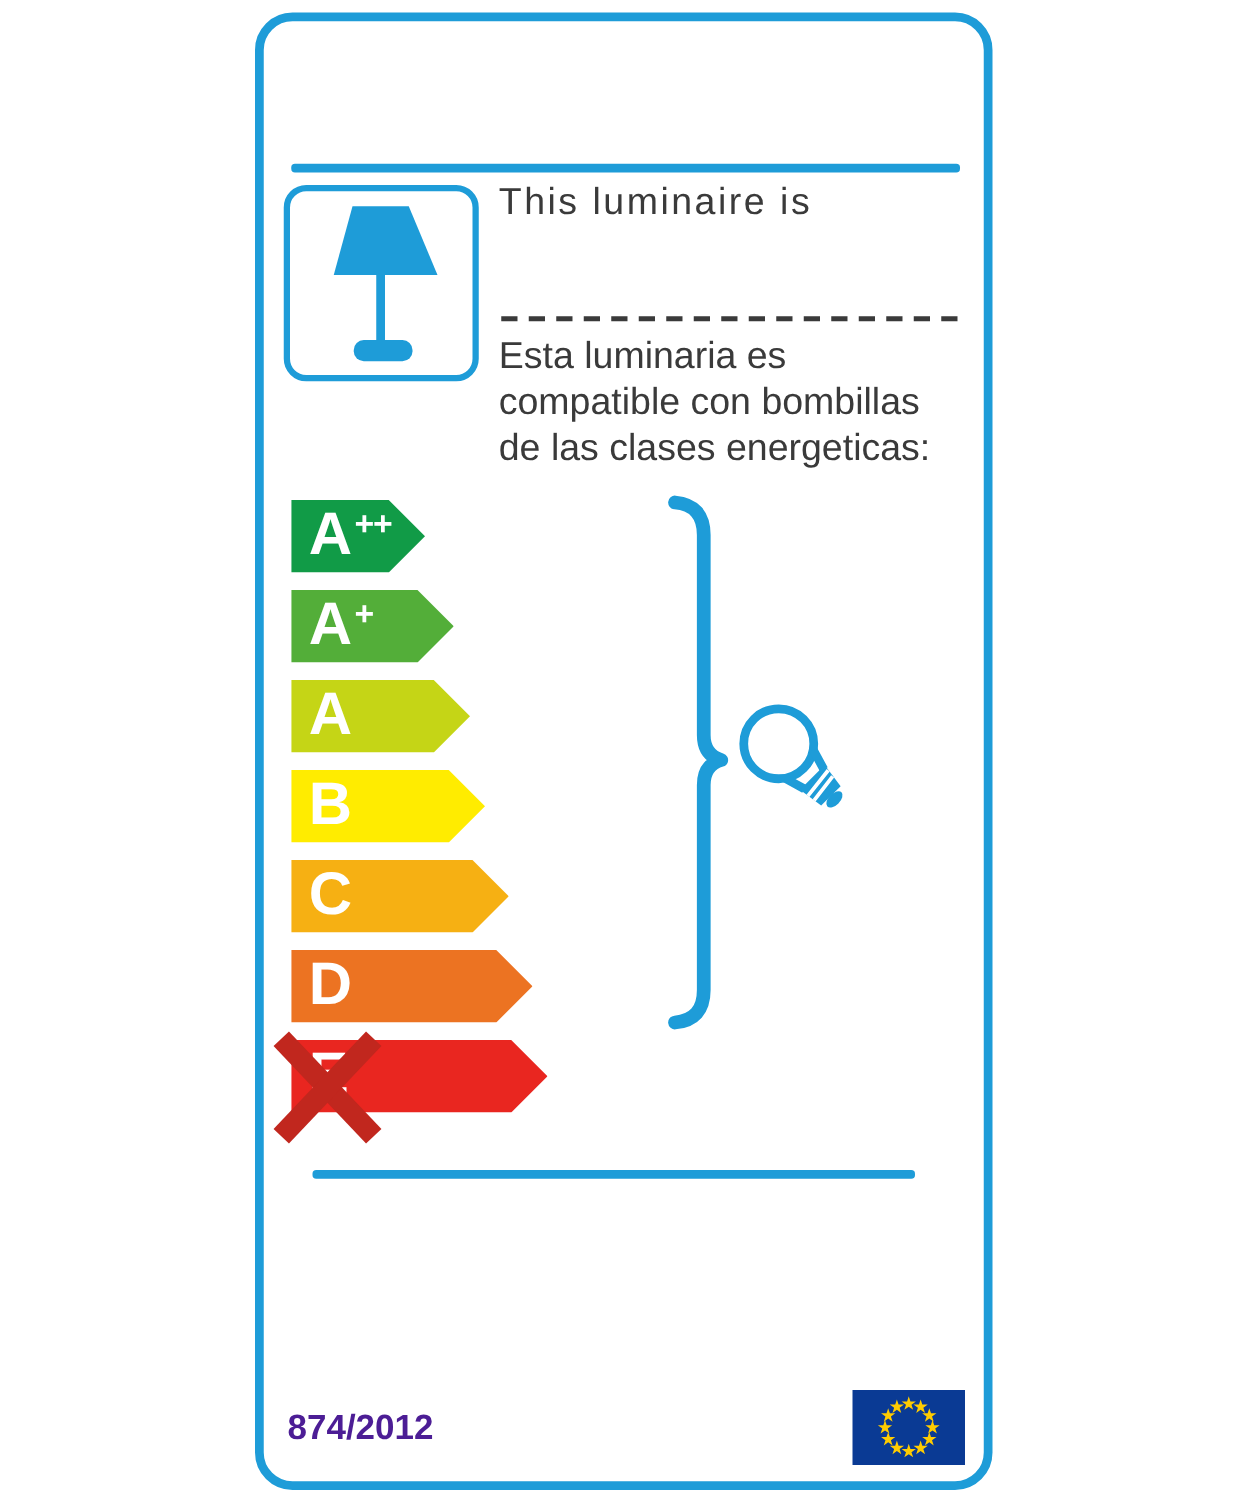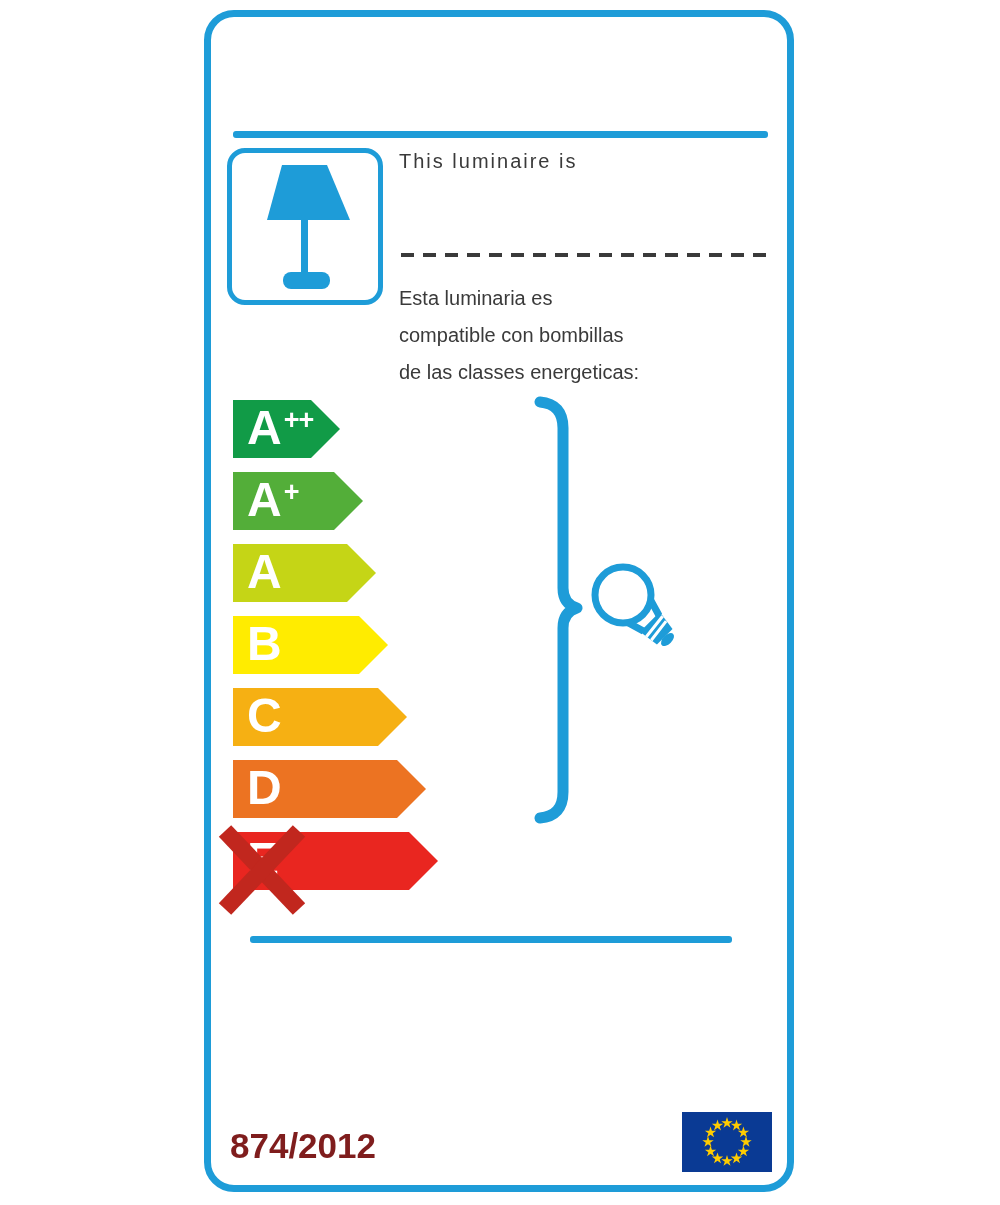--- a/index.html
+++ b/index.html
@@ -11,37 +11,37 @@
     position:absolute;left:204px;top:10px;width:590px;height:1182px;
     box-sizing:border-box;border:7px solid #1E9CD8;border-radius:30px;background:#ffffff;
   }
   .rule{position:absolute;height:7px;background:#1E9CD8;border-radius:3px;}
   .top-rule{left:233px;top:131px;width:535px;}
   .bottom-rule{left:250px;top:936px;width:482px;}
   .lamp-box{
     position:absolute;left:227px;top:148px;width:156px;height:157px;
     box-sizing:border-box;border:5px solid #1E9CD8;border-radius:18px;background:#fff;
   }
-  .heading{position:absolute;left:399px;font-size:20px;line-height:37px;color:#3A3A3A;}
+  .heading{position:absolute;left:399px;font-size:30px;line-height:37px;color:#3A3A3A;}
   .heading-en{top:143px;}
-  .heading-es{top:280px;}
+  .heading-es{top:266px;}
   .heading .ln{display:block;white-space:nowrap;}
   .heading-en .ln:first-child{letter-spacing:2px;}
   .dash-rule{position:absolute;left:399px;top:251px;}
   .arrows{position:absolute;left:233px;top:400px;}
   .class-row{position:relative;height:58px;margin-bottom:14px;}
   .class-letter{
     position:absolute;left:14px;top:0;height:58px;line-height:56px;
     color:#ffffff;font-weight:bold;font-size:48px;
   }
   .class-letter sup{position:relative;top:-15px;font-size:27px;letter-spacing:-1px;margin-left:2px;vertical-align:baseline;}
   .cross{position:absolute;left:-17px;top:-10px;}
   .brace-svg{position:absolute;left:530px;top:392px;}
   .bulb-svg{position:absolute;left:575px;top:545px;}
-  .reg-number{position:absolute;left:230px;top:1126px;font-size:35px;font-weight:bold;color:#7f1d1d;}
+  .reg-number{position:absolute;left:230px;top:1126px;font-size:28px;font-weight:bold;color:#4c1d95;}
   .eu-flag{position:absolute;left:682px;top:1112px;width:90px;height:60px;background:#0A3A94;}
 </style>
 </head>
 <body>
 
 <div class="canvas">
 
   <div class="label-border"></div>
 
   <div class="rule top-rule"></div>
@@ -58,21 +58,21 @@
     <span class="ln">This luminaire is</span>
   </div>
 
   <svg class="dash-rule" width="378" height="8" viewBox="0 0 378 8">
     <line x1="2" y1="4" x2="376" y2="4" stroke="#3A3A3A" stroke-width="4" stroke-dasharray="13 9"></line>
   </svg>
 
   <div class="heading heading-es">
     <span class="ln">Esta luminaria es</span>
     <span class="ln">compatible con bombillas</span>
-    <span class="ln">de las classes energeticas:</span>
+    <span class="ln">de las clases energeticas:</span>
   </div>
 
   <div class="arrows">
       <div class="class-row"><svg width="107" height="58" viewBox="0 0 107 58">
           <polygon points="0,0 78,0 107,29 78,58 0,58" fill="#119B47"></polygon>
         </svg><span class="class-letter">A<sup>++</sup></span></div>
       <div class="class-row"><svg width="130" height="58" viewBox="0 0 130 58">
           <polygon points="0,0 101,0 130,29 101,58 0,58" fill="#53AE39"></polygon>
         </svg><span class="class-letter">A<sup>+</sup></span></div>
       <div class="class-row"><svg width="143" height="58" viewBox="0 0 143 58">

